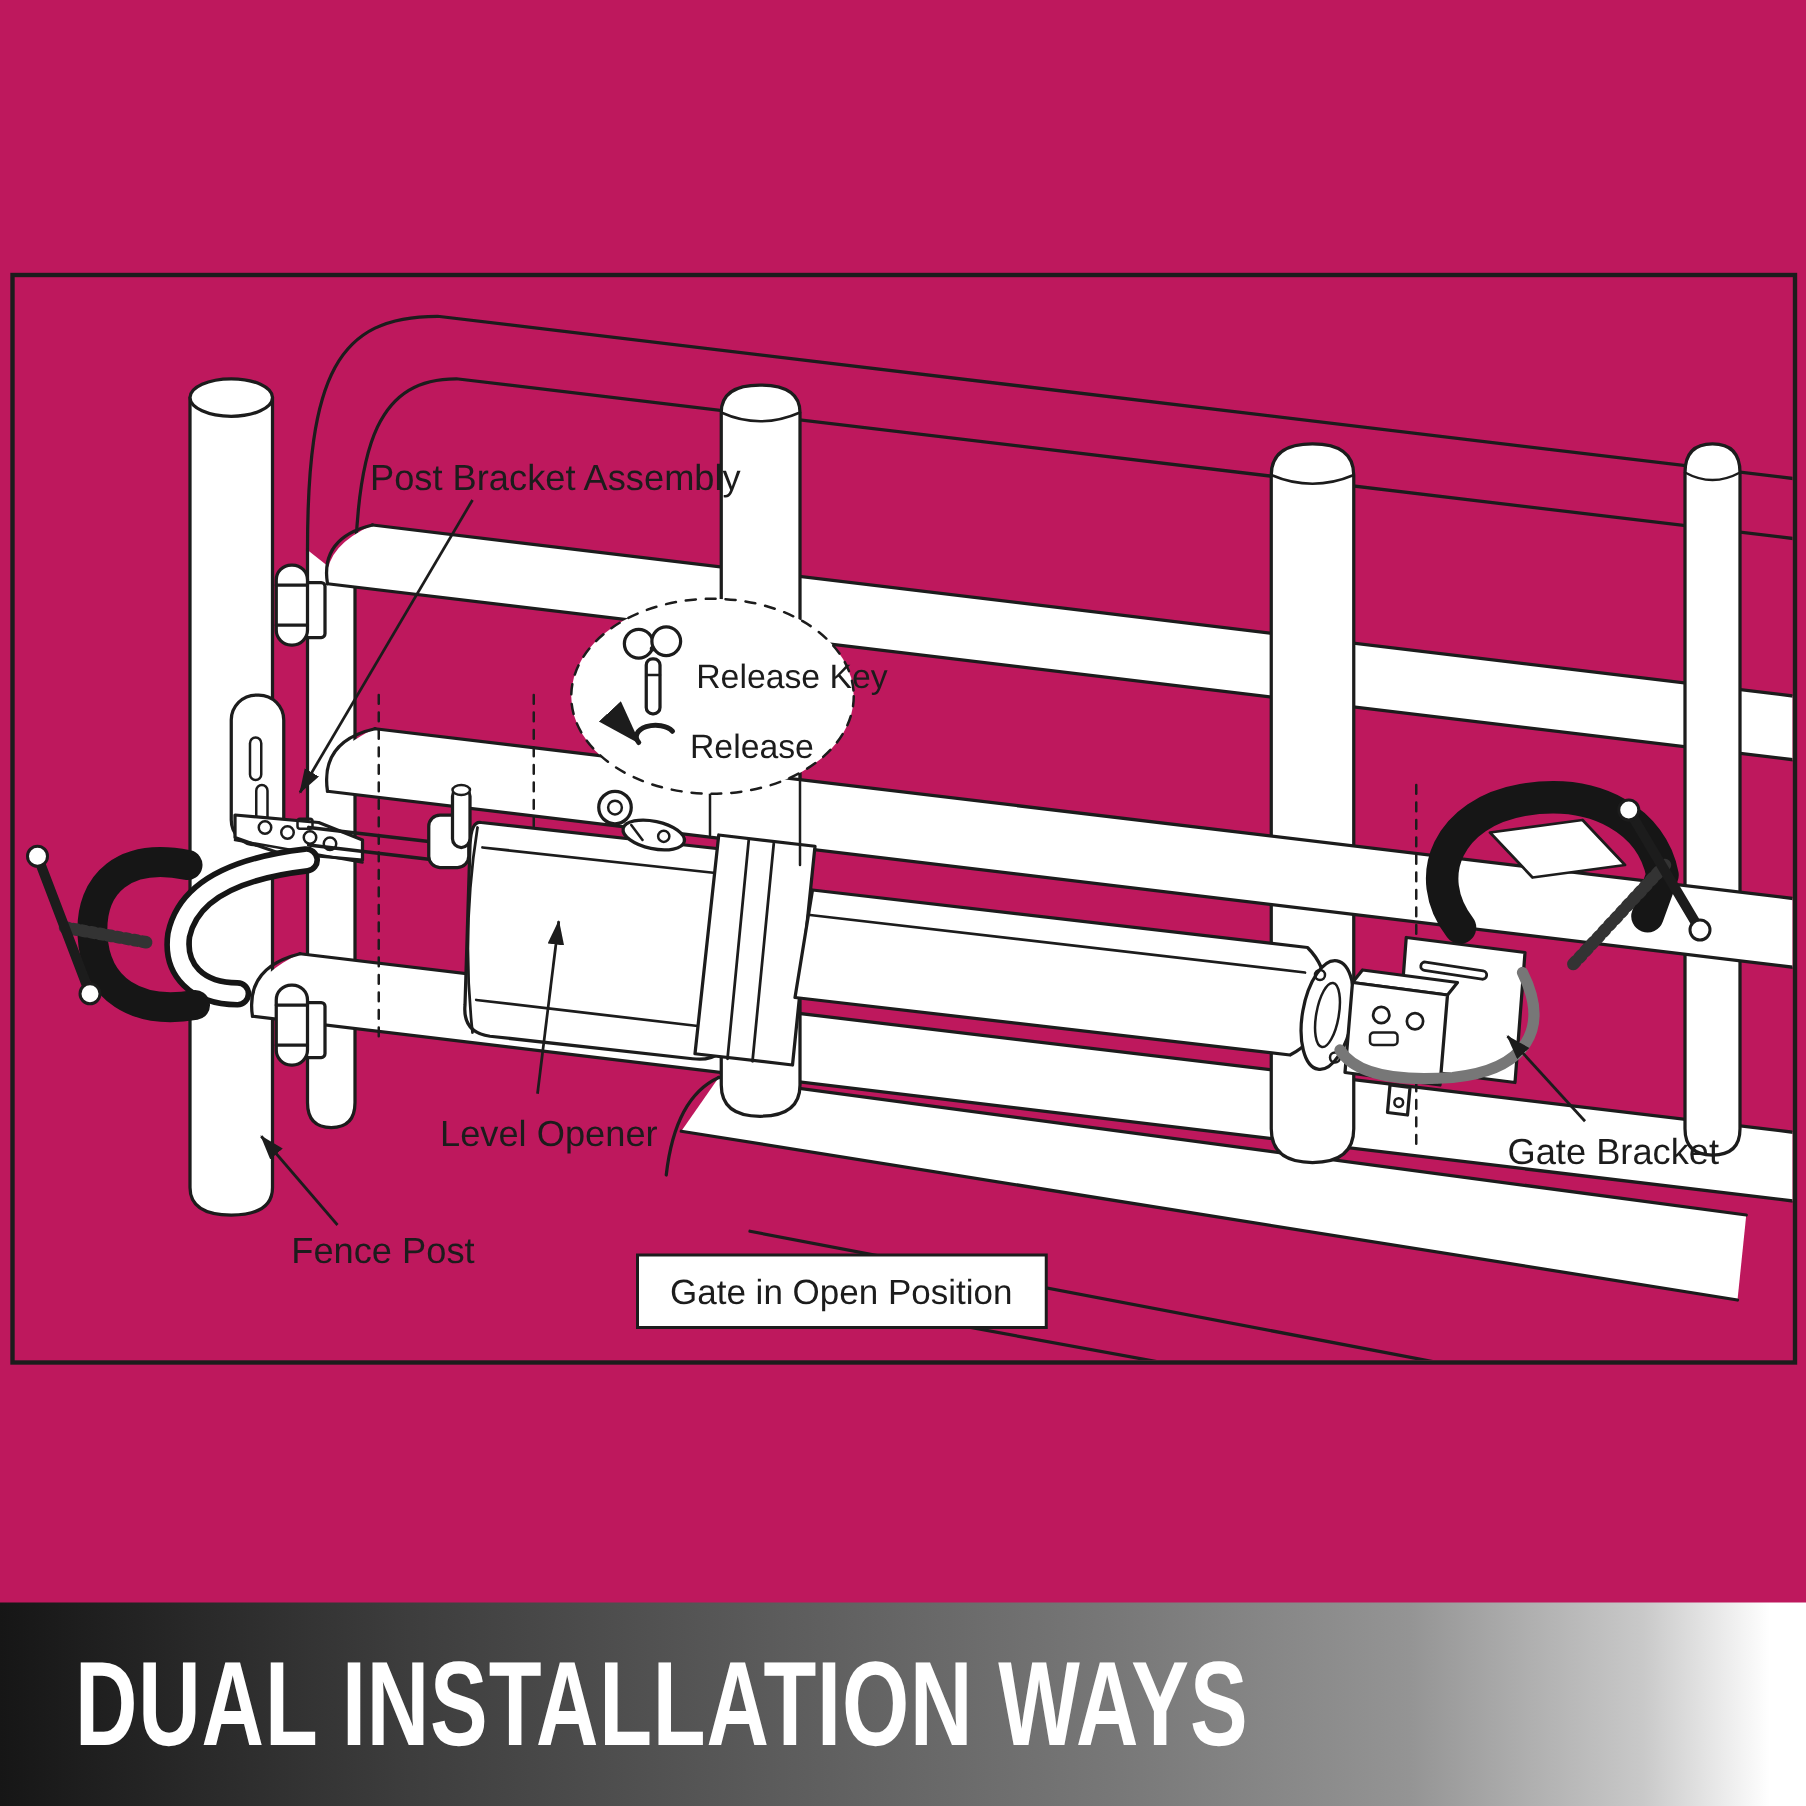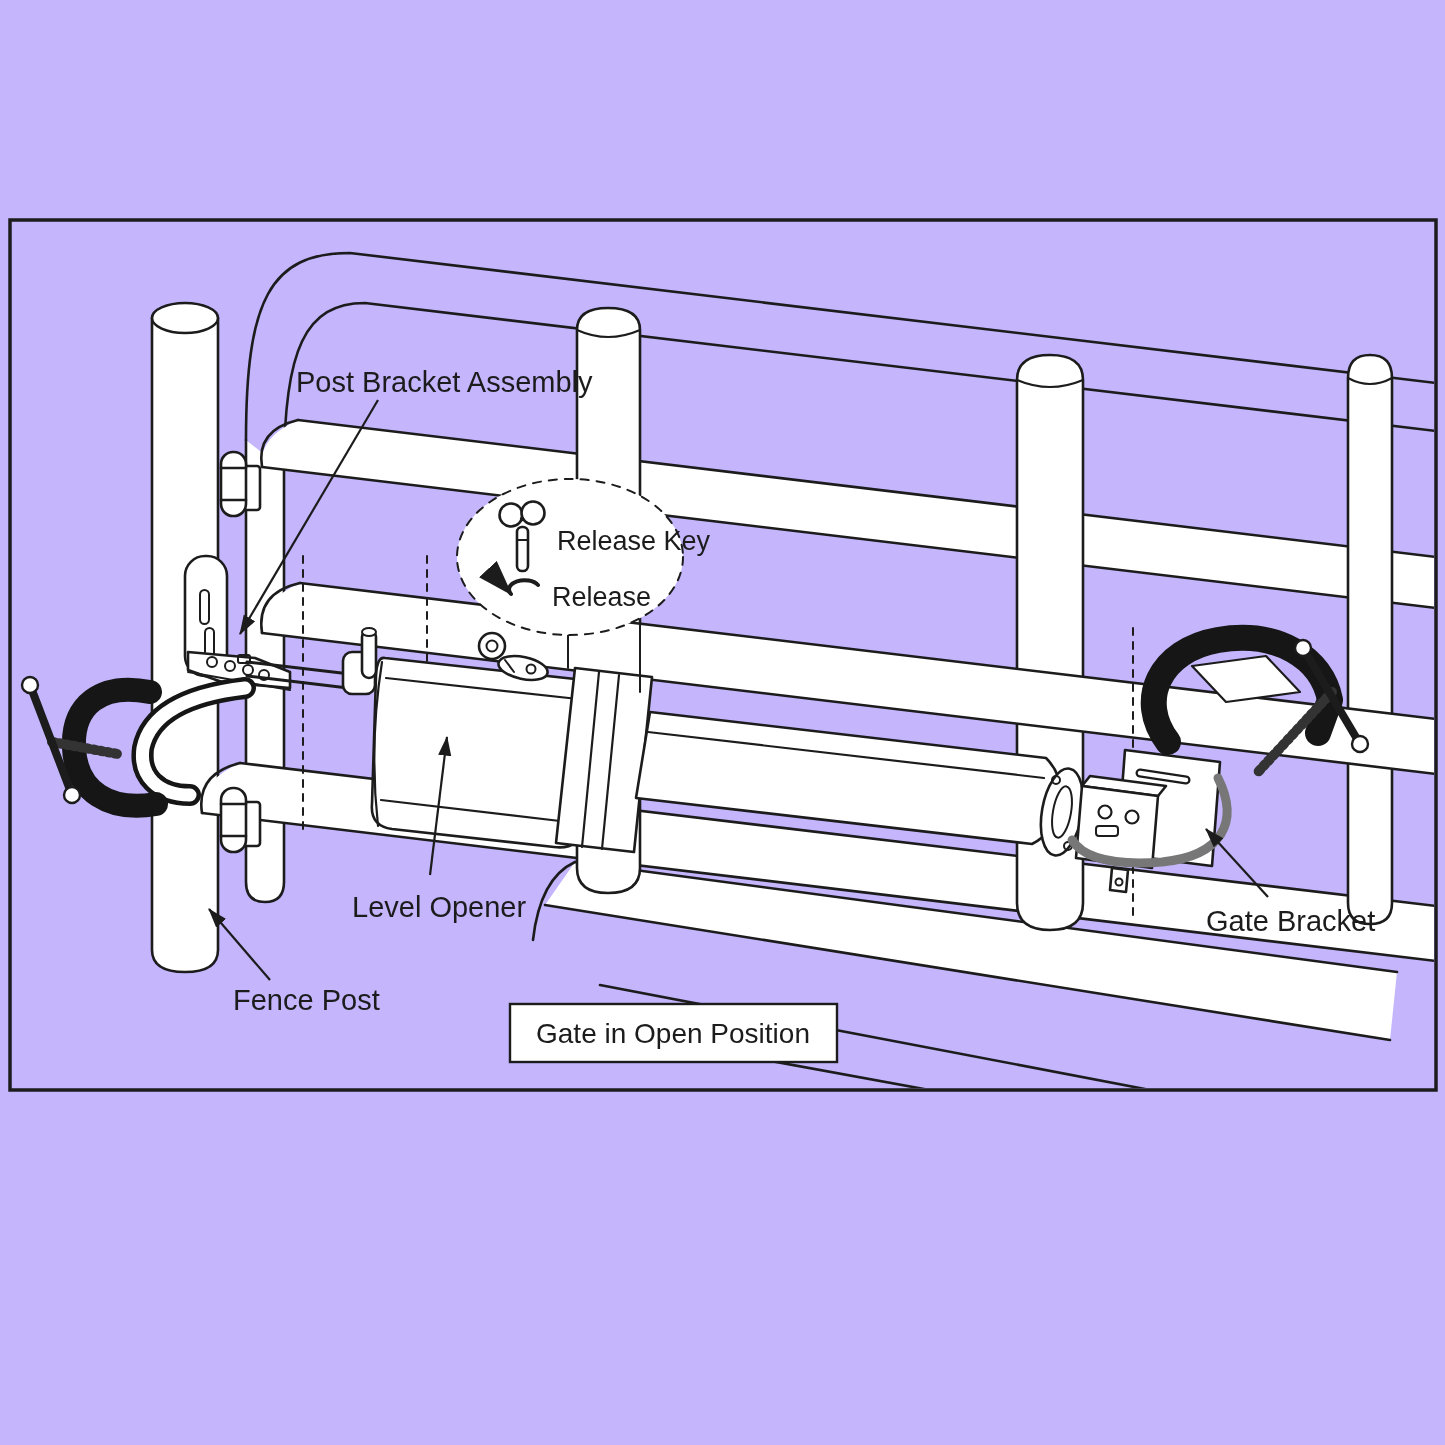--- a/index.html
+++ b/index.html
@@ -1,16 +1,16 @@
 <!DOCTYPE html>
 <html><head>
 <meta charset="utf-8">
 <style>
   html,body{margin:0;padding:0;background:#fff;}
-  .stage{position:relative;width:1445px;height:1445px;background:#c4b5fd;overflow:hidden;
+  .stage{position:relative;width:1445px;height:1445px;background:#be185d;overflow:hidden;
          font-family:"Liberation Sans", sans-serif;}
   svg text{font-family:"Liberation Sans", sans-serif;fill:#1c1c1c;}
   .banner{position:absolute;left:0;top:1282px;width:1445px;height:163px;
           background:linear-gradient(to right,#161616 0%,#3c3c3c 22%,#5a5a5a 42%,#787878 62%,#949494 78%,#c9c9c9 91%,#ffffff 98%);
           display:flex;align-items:center;}
   .banner-title{color:#ffffff;font-weight:bold;font-size:96px;line-height:1;
                 transform:scaleX(0.72);transform-origin:left center;
                 margin-left:60px;letter-spacing:1px;white-space:nowrap;}
 </style>
 </head>
@@ -215,14 +215,17 @@
       <text x="1206" y="931" font-size="29" stroke="none" fill="#1c1c1c">Gate Bracket</text>
 
       <g>
         <rect x="510" y="1004" width="327" height="58" fill="#ffffff" stroke="#1c1c1c" stroke-width="2.4"></rect>
         <text x="673" y="1043" font-size="28" text-anchor="middle" stroke="none" fill="#1c1c1c">Gate in Open Position</text>
       </g>
     </g>
   </svg>
 
   
+  <div class="banner">
+    <div class="banner-title">DUAL INSTALLATION WAYS</div>
+  </div>
 
 </div>
 
 </body></html>

